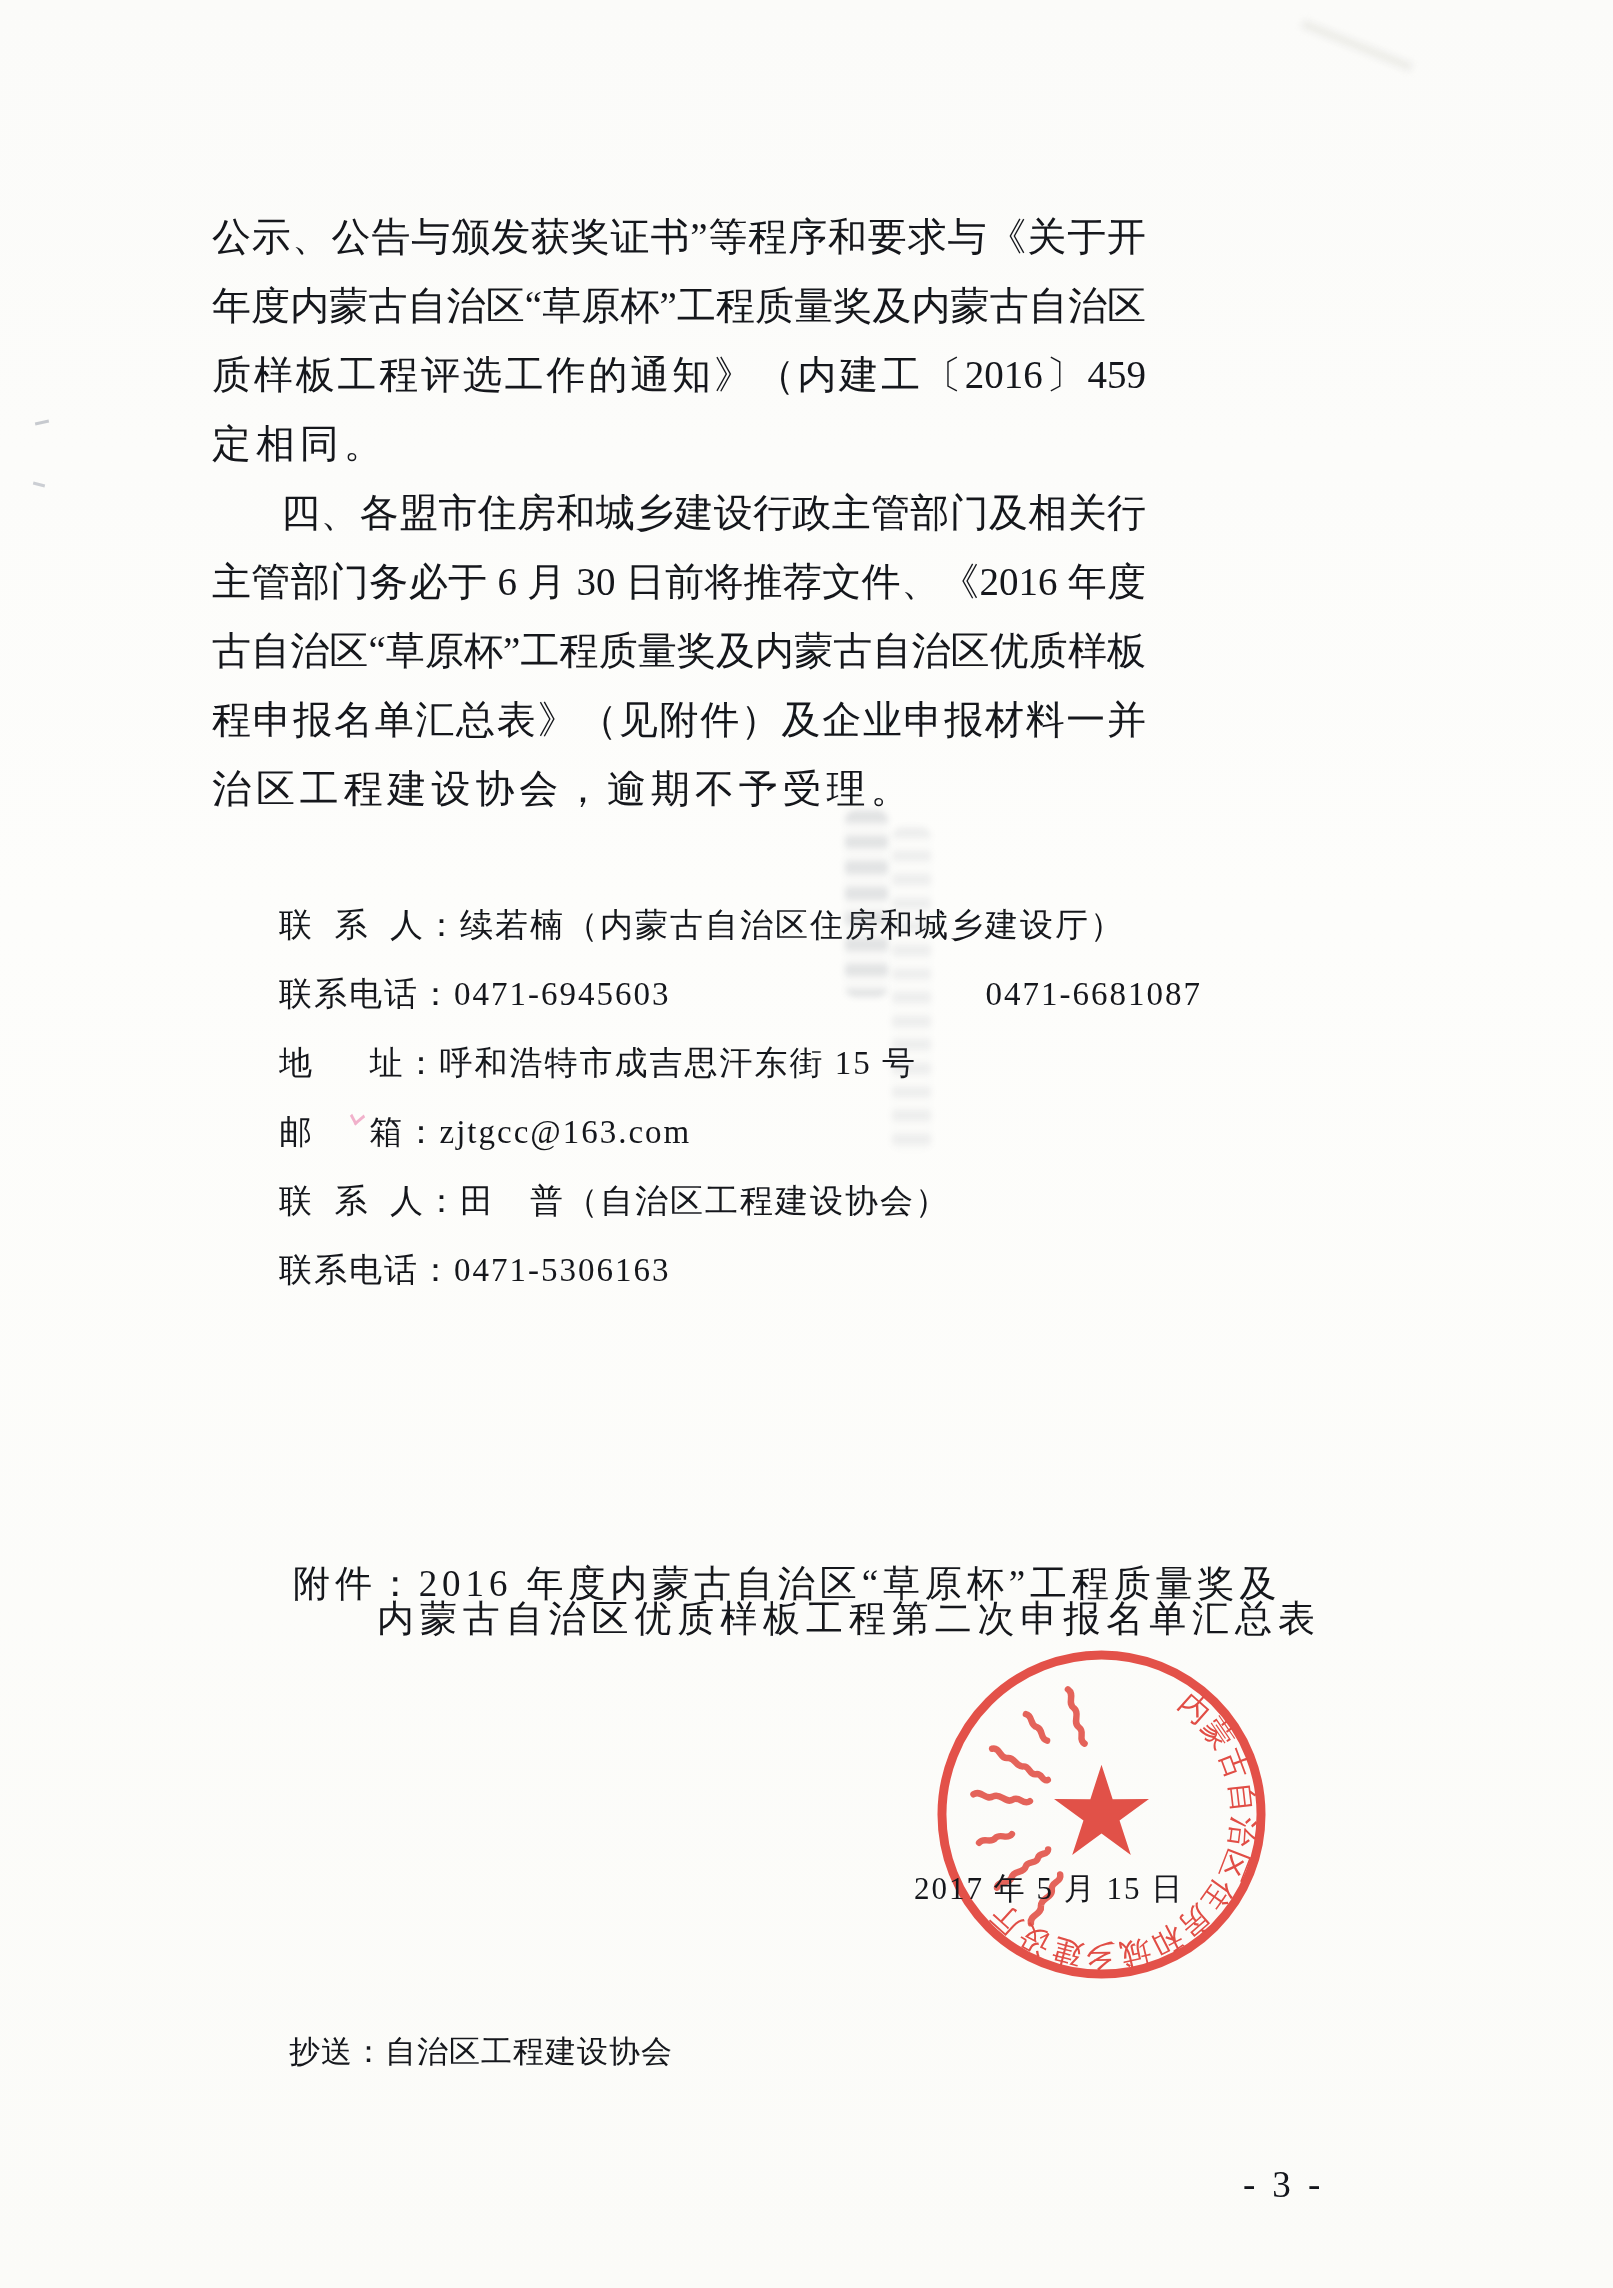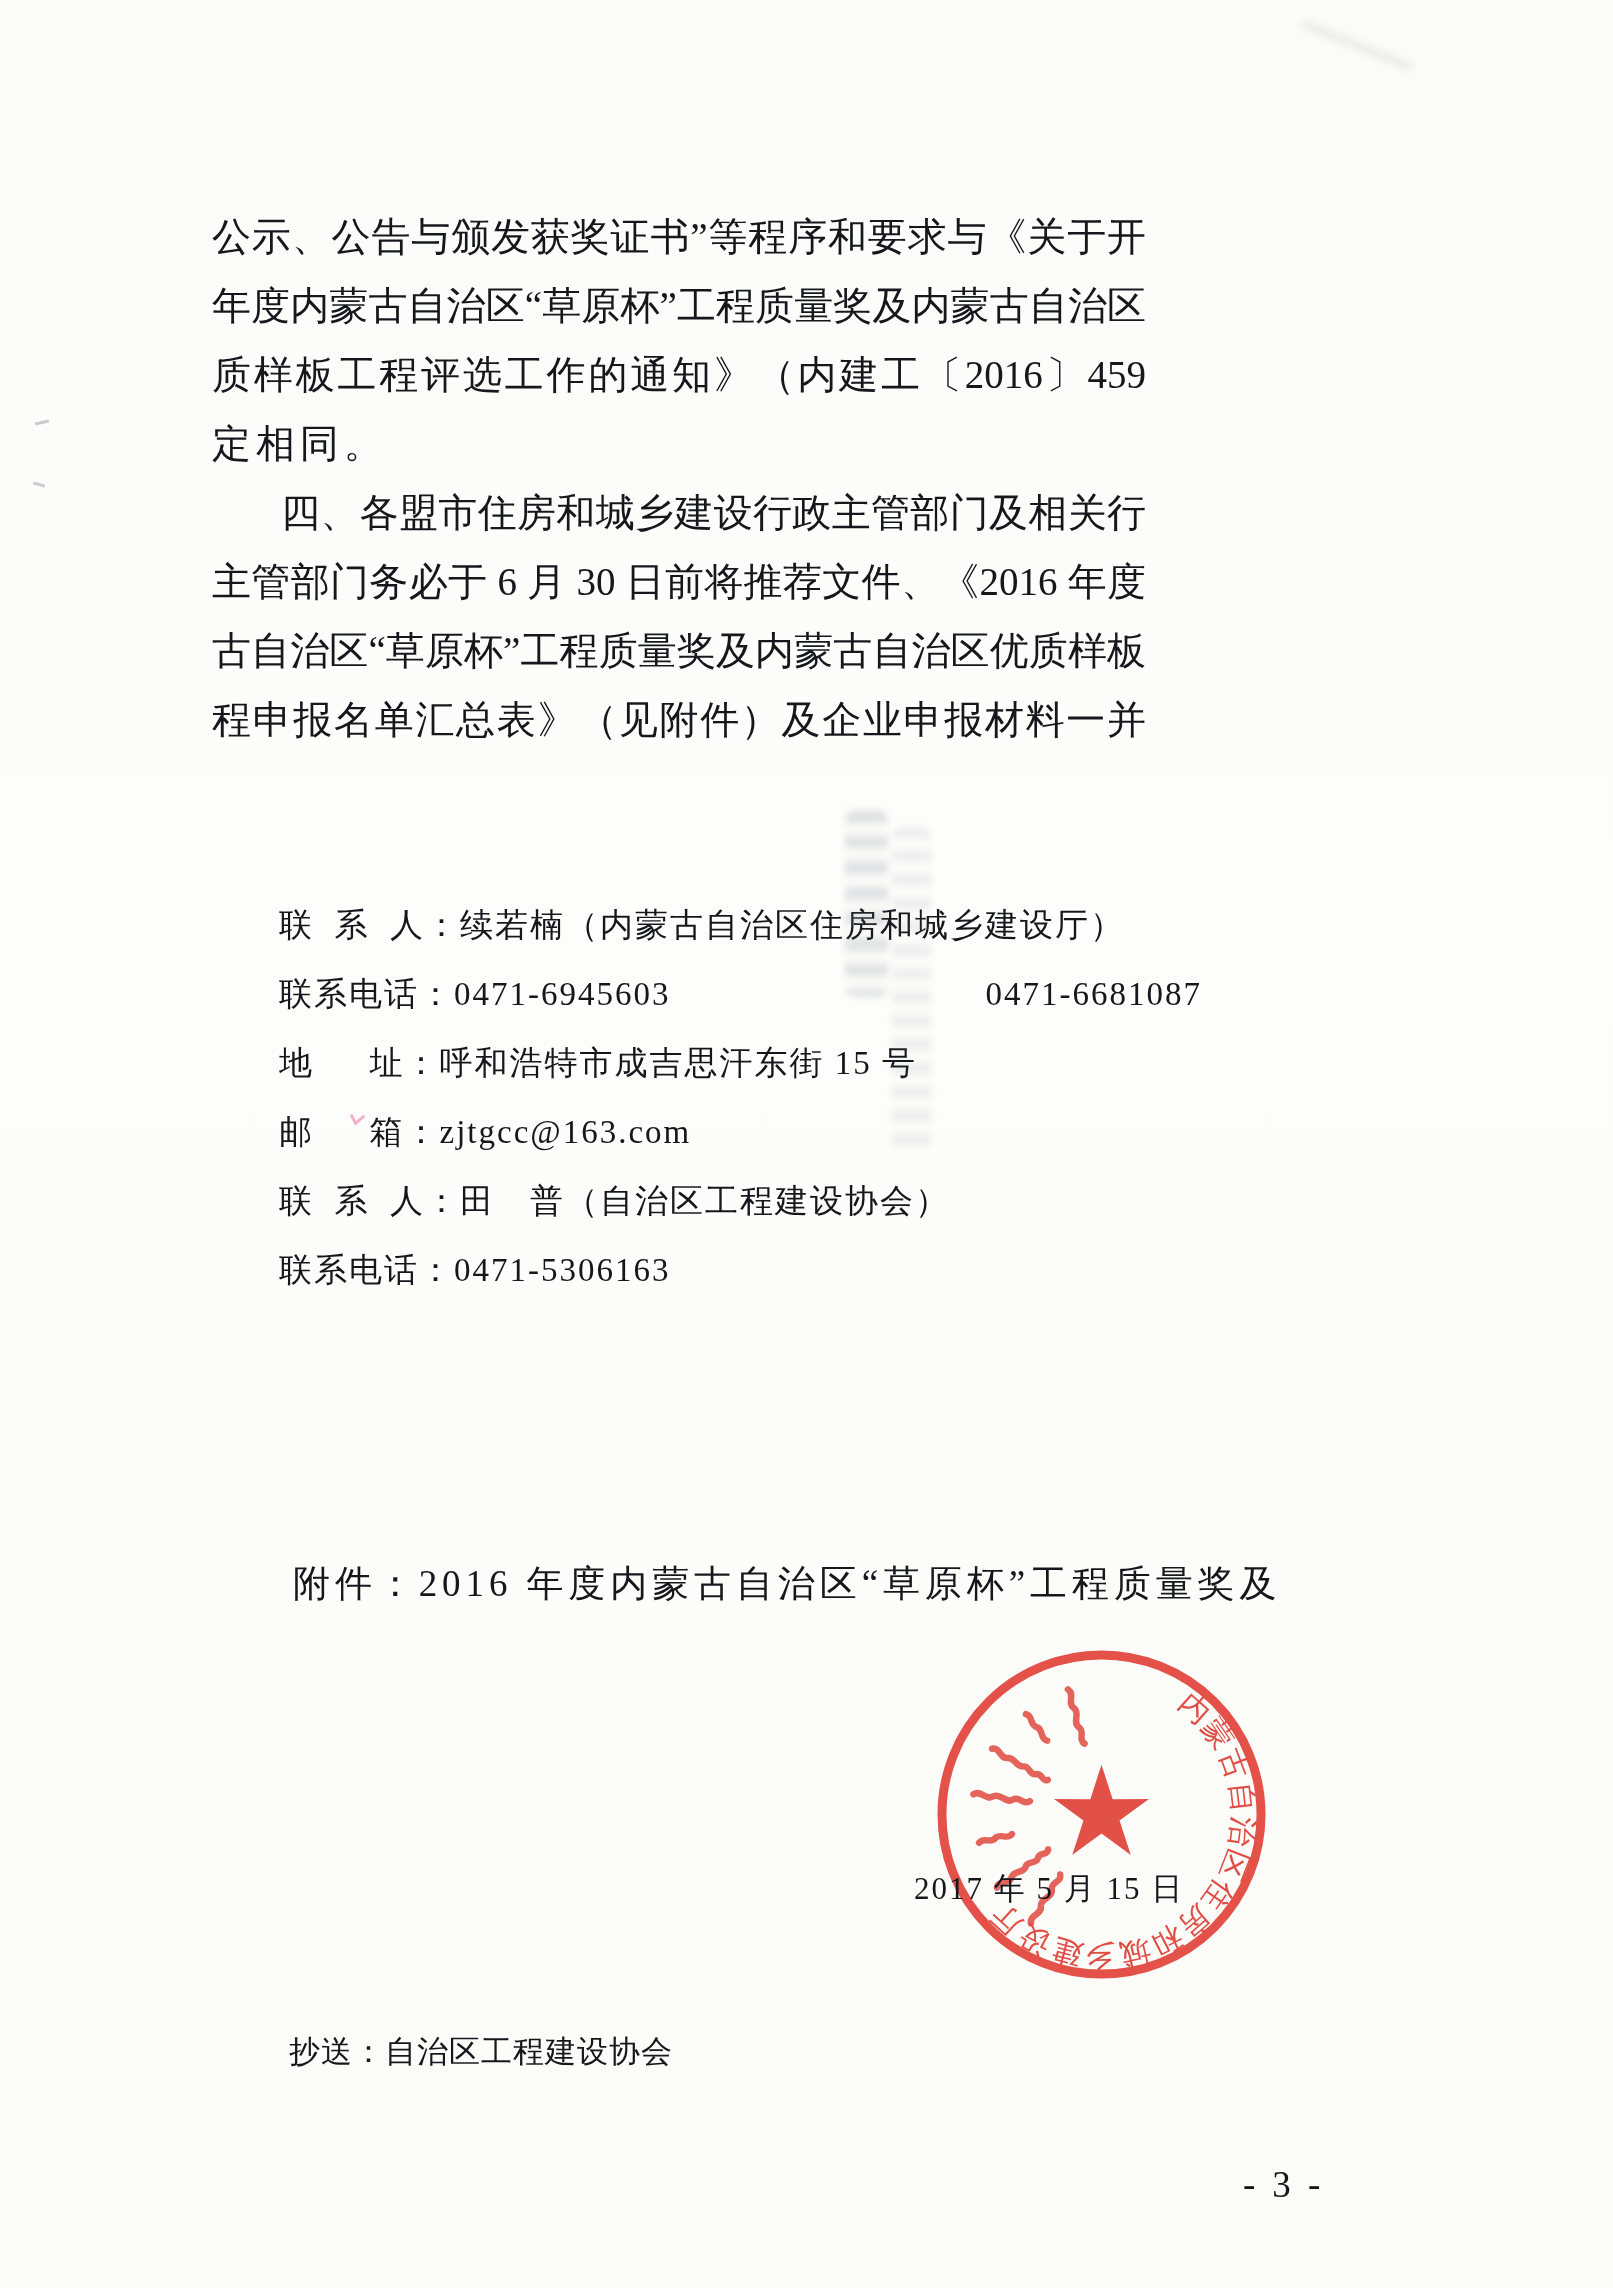--- a/index.html
+++ b/index.html
@@ -46,32 +46,34 @@
 
   <div class="bodytext">
     <div class="bl">公示、公告与颁发获奖证书”等程序和要求与《关于开展 2016</div>
     <div class="bl">年度内蒙古自治区“草原杯”工程质量奖及内蒙古自治区优</div>
     <div class="bl">质样板工程评选工作的通知》（内建工〔2016〕459 号）规</div>
     <div class="bl end">定相同。</div>
     <div class="bl ind">四、各盟市住房和城乡建设行政主管部门及相关行业</div>
     <div class="bl">主管部门务必于 6 月 30 日前将推荐文件、《2016 年度内蒙</div>
     <div class="bl">古自治区“草原杯”工程质量奖及内蒙古自治区优质样板工</div>
     <div class="bl">程申报名单汇总表》（见附件）及企业申报材料一并送至自</div>
+    <div class="bl end">治区工程建设协会，逾期不予受理。</div>
   </div>
 
   <div class="contacts">
     <div class="cl">联  系  人：续若楠（内蒙古自治区住房和城乡建设厅）</div>
     <div class="cl">联系电话：0471-6945603　　　　　　　　　0471-6681087</div>
     <div class="cl">地　  址：呼和浩特市成吉思汗东街 15 号</div>
     <div class="cl">邮　  箱：zjtgcc@163.com</div>
     <div class="cl">联  系  人：田　普（自治区工程建设协会）</div>
     <div class="cl">联系电话：0471-5306163</div>
   </div>
 
   <div class="attach1">附件：2016 年度内蒙古自治区“草原杯”工程质量奖及</div>
+  <div class="attach2">内蒙古自治区优质样板工程第二次申报名单汇总表</div>
 
   <svg class="seal" viewBox="0 0 340 340" xmlns="http://www.w3.org/2000/svg">
     <defs>
       <path id="sealRing" d="M170,38 A132,132 0 1 1 170,302 A132,132 0 1 1 170,38" fill="none"></path>
       <path id="mg1" d="M170,40 c6,7 -5,13 1,20 c5,7 -6,13 0,20 c5,6 -5,11 1,17" fill="none"></path>
       <path id="mg2" d="M170,44 c5,6 -4,11 1,17 c4,6 -5,11 0,17" fill="none"></path>
       <path id="mg3" d="M170,42 c6,6 -5,12 0,18 c5,6 -4,12 1,18 c4,5 -5,10 0,15 c4,5 -4,9 1,13" fill="none"></path>
     </defs>
     <circle cx="170" cy="170" r="160" fill="none" stroke="#e2453c" stroke-width="9"></circle>
     <g stroke="#e14a40" stroke-width="6.5" stroke-linecap="round" opacity=".92">

